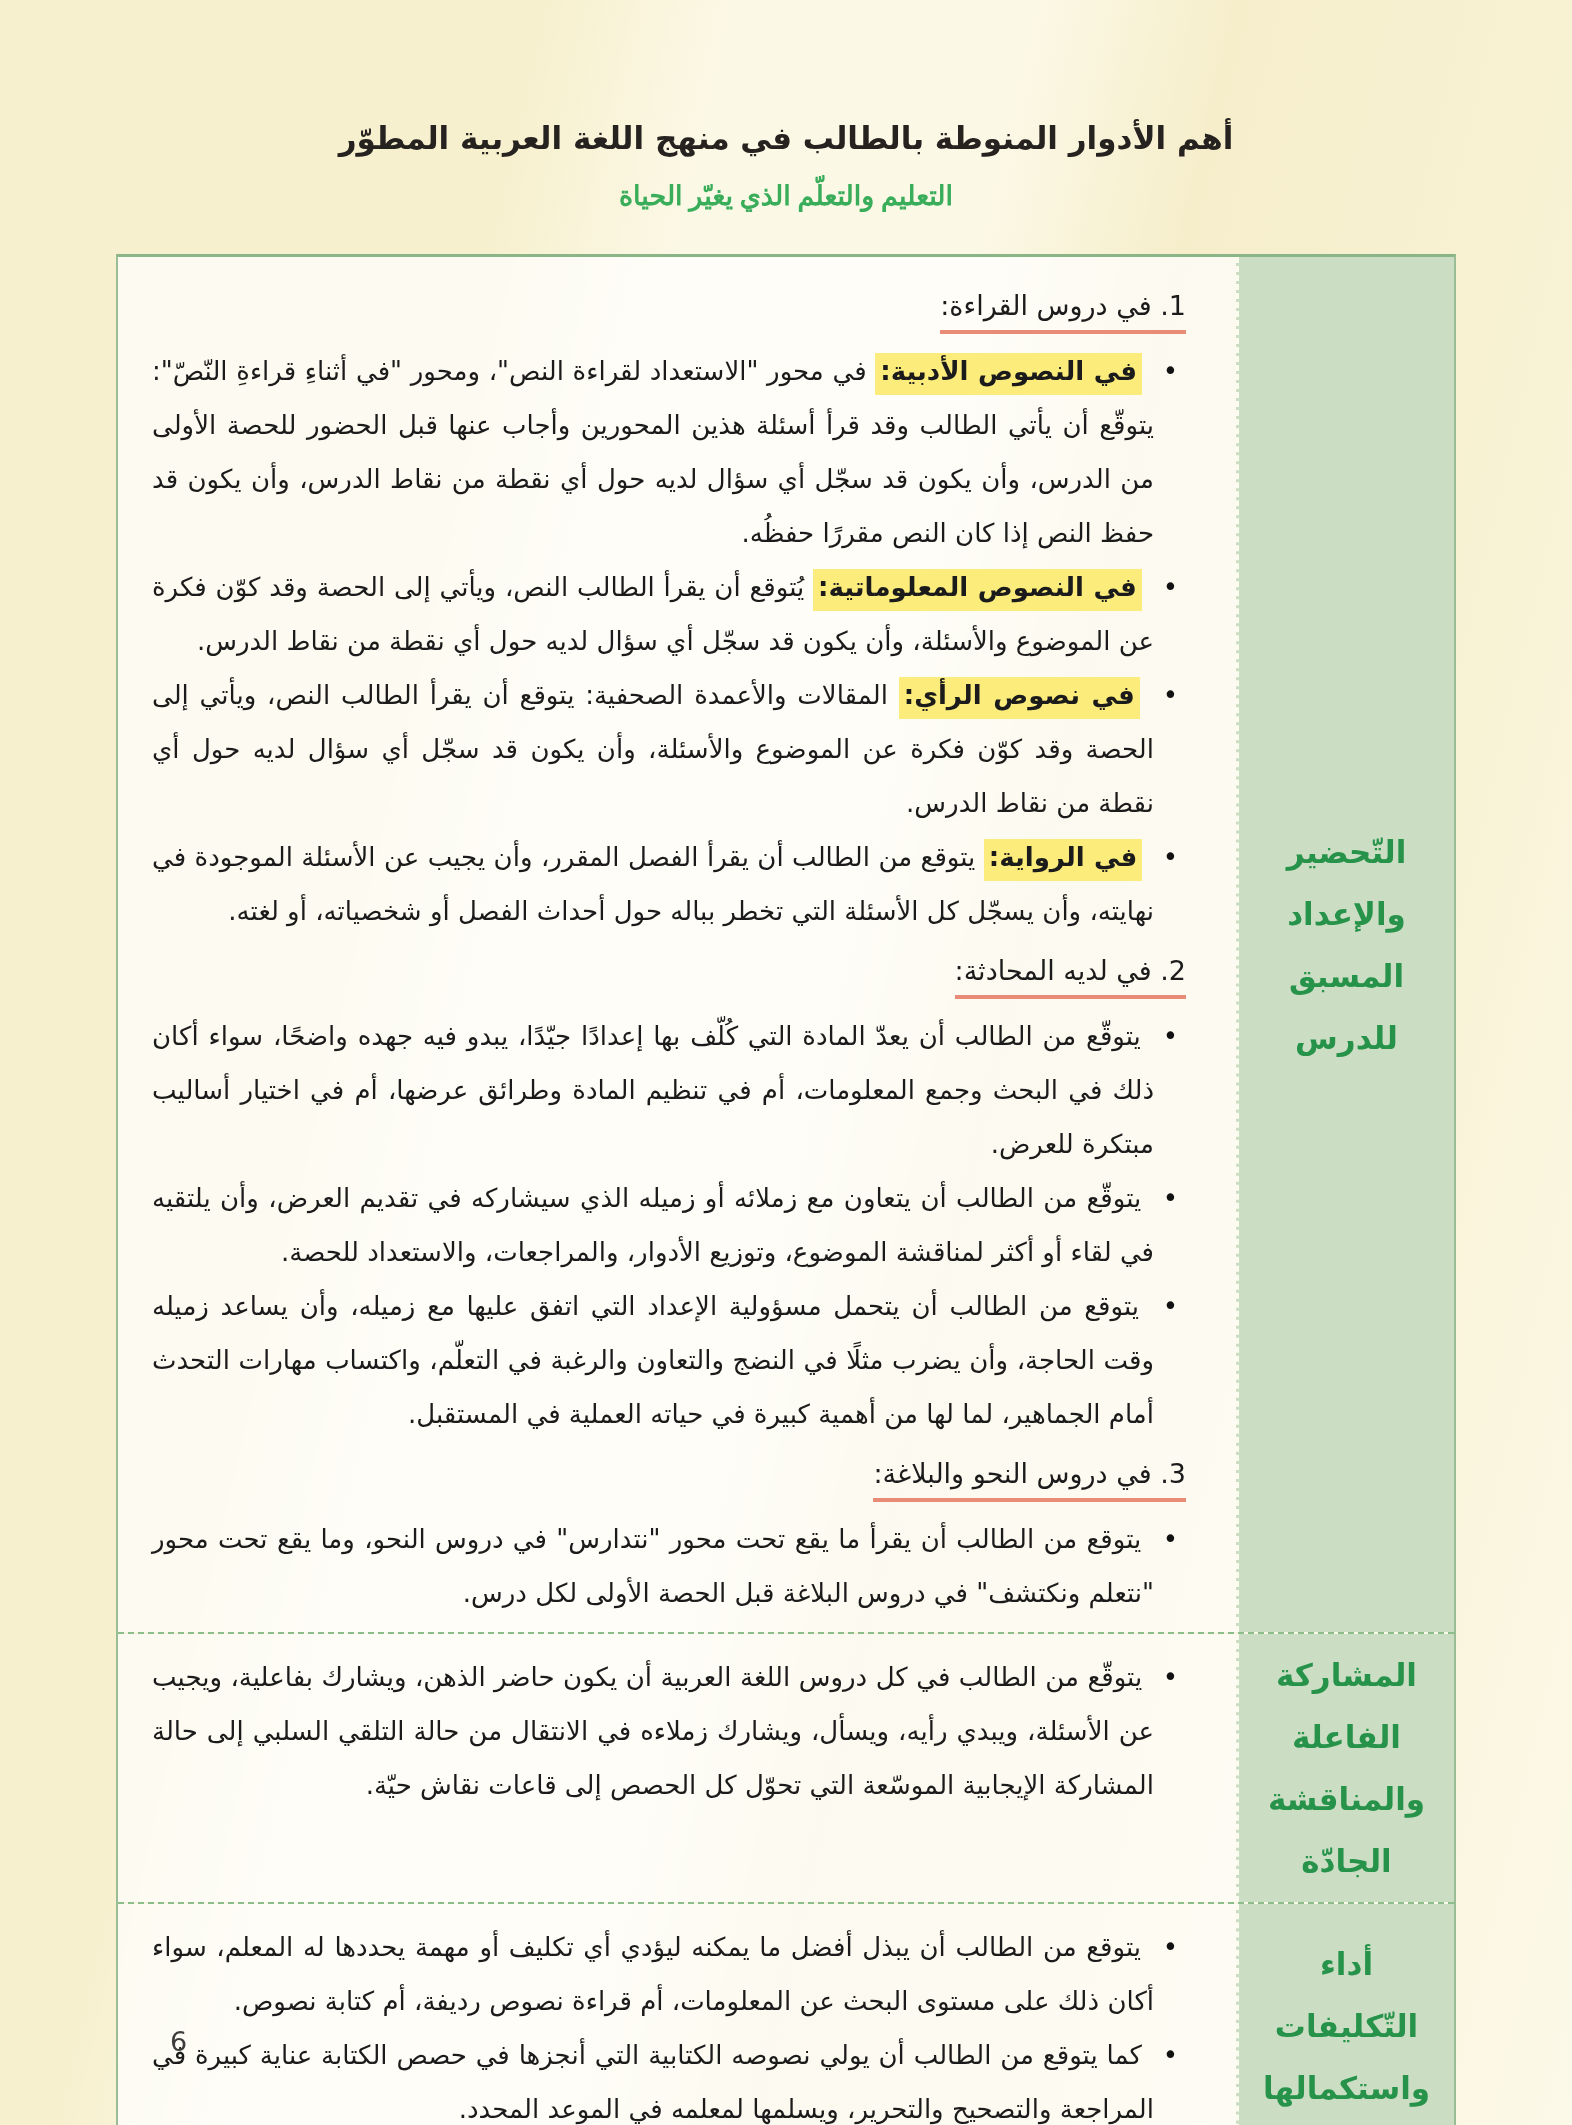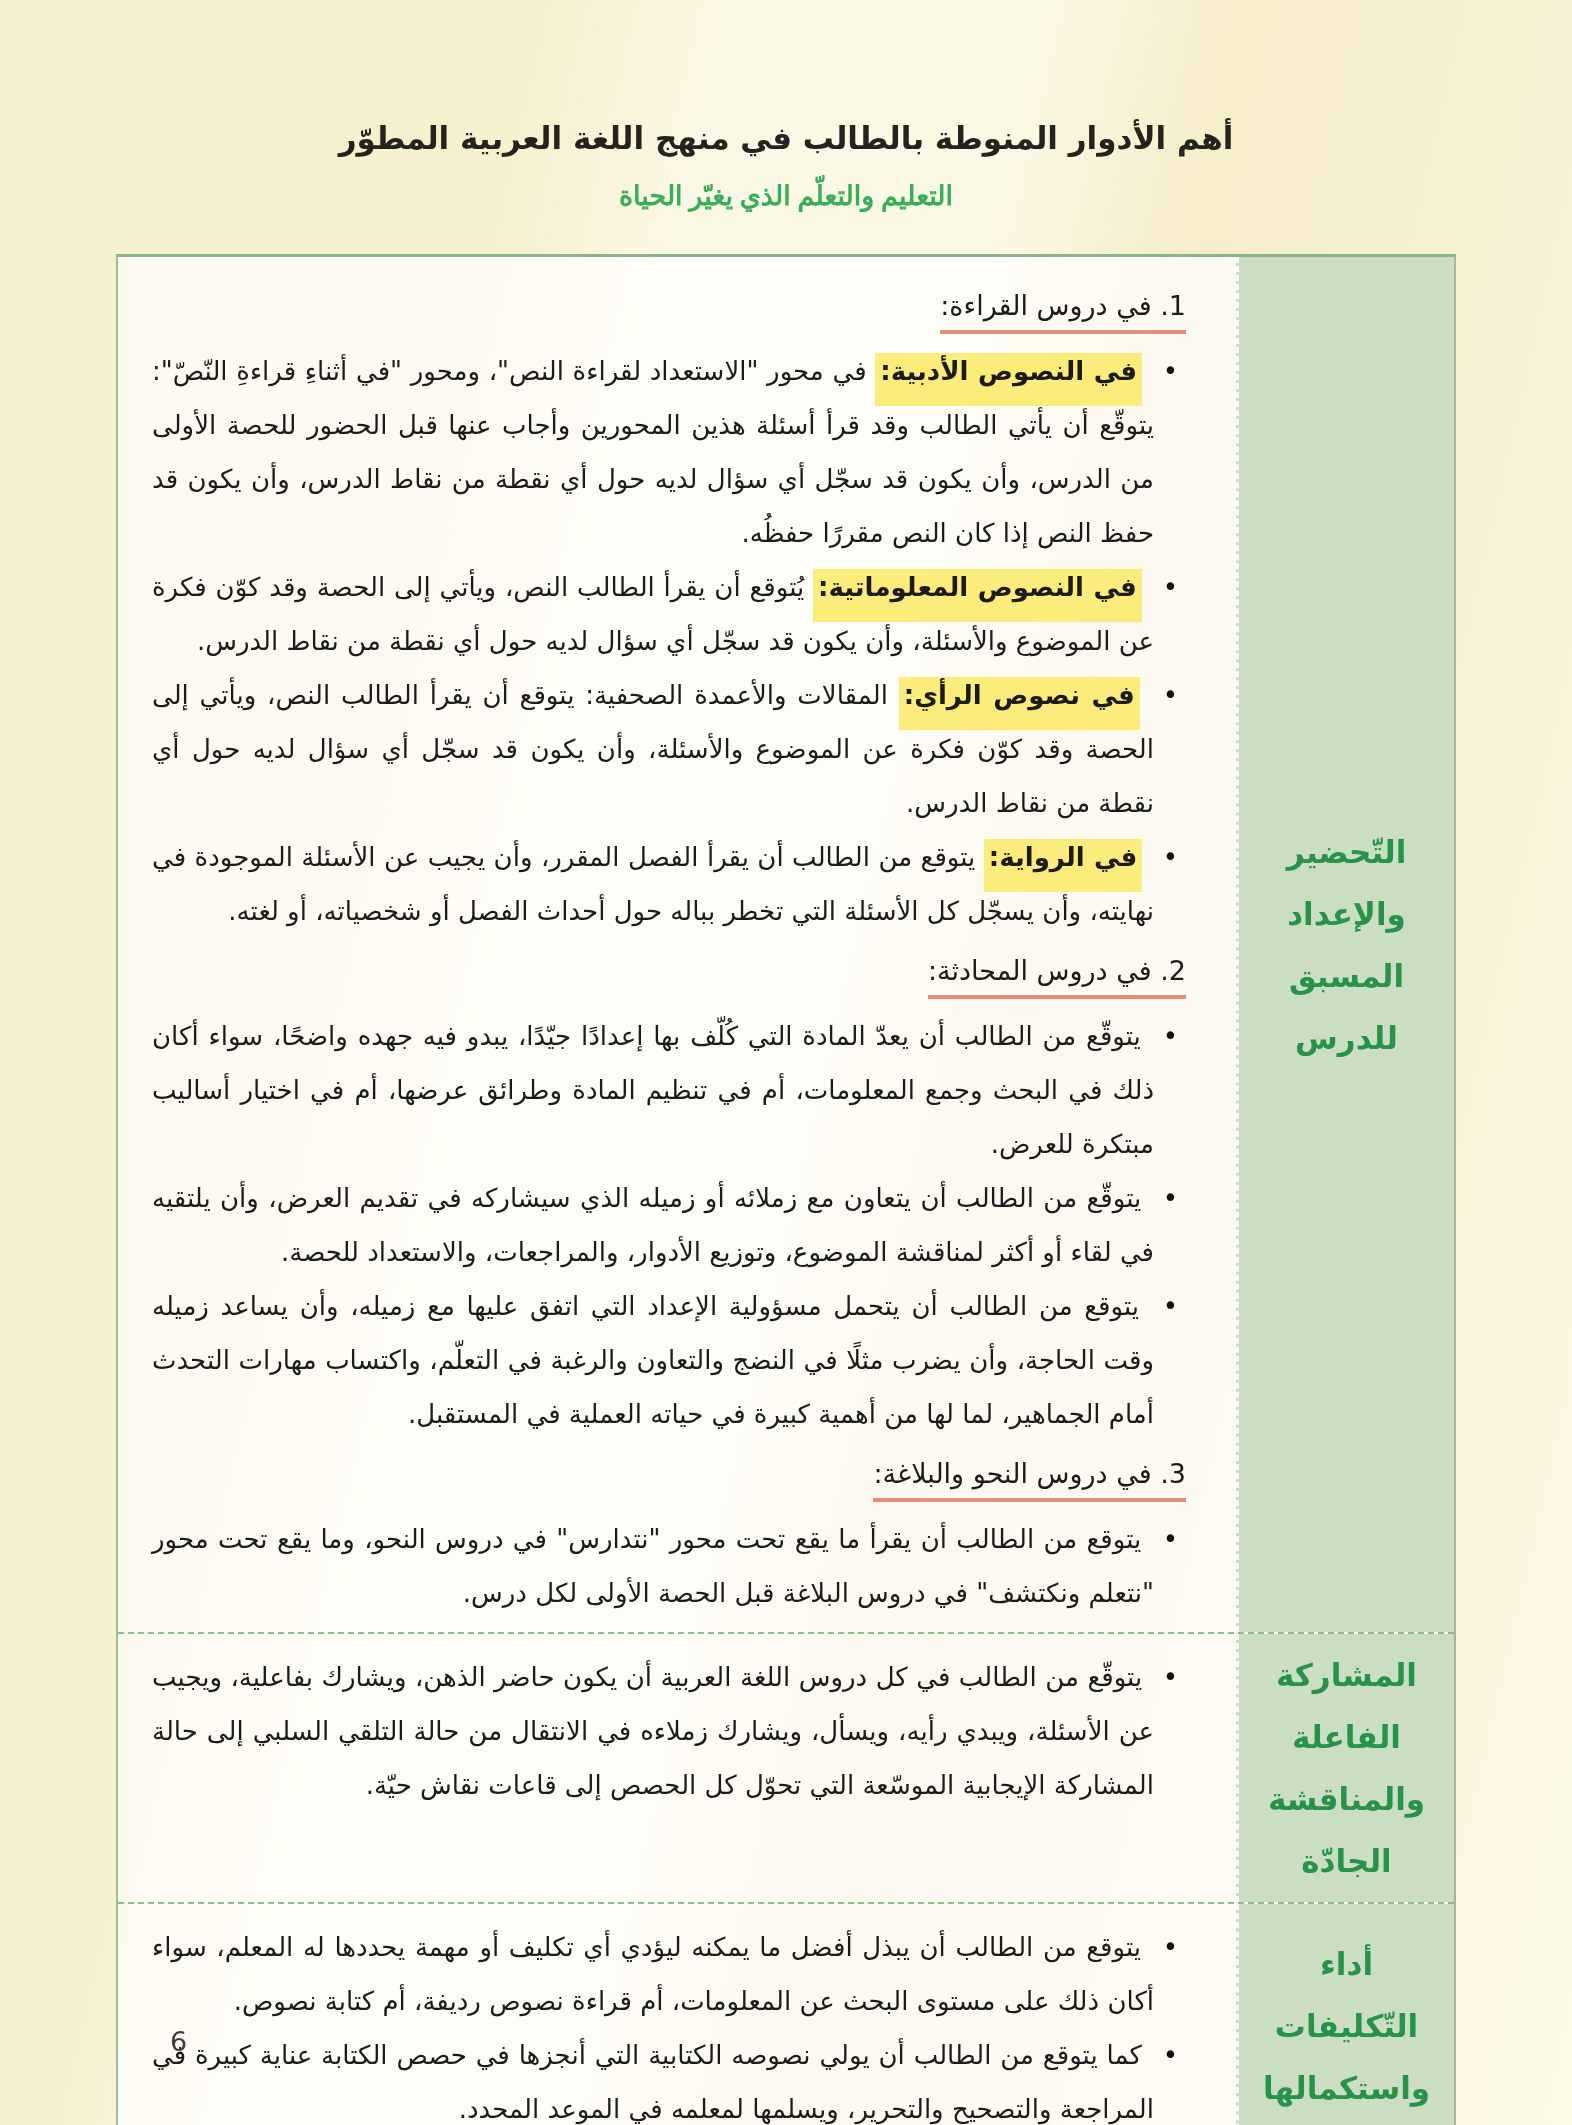--- a/index.html
+++ b/index.html
@@ -88,21 +88,21 @@
   }
   .bullet::before {
     content: "\2022";
     font-size: 26px;
     margin-left: 12px;
     color: #111;
   }
   .hl {
     background: #fbec7c;
     font-weight: bold;
-    padding: 3px 5px 20px 5px;
+    padding: 3px 5px 9px 5px;
   }
   .hl:empty { display: none; }
   .page-number {
     position: absolute;
     top: 2026px;
     left: 170px;
     font-size: 27px;
     color: #3c3c3c;
     direction: ltr;
   }
@@ -146,21 +146,21 @@
           <span class="hl">في نصوص الرأي:</span>
           <span>المقالات والأعمدة الصحفية: يتوقع أن يقرأ الطالب النص، ويأتي إلى الحصة وقد كوّن فكرة عن الموضوع والأسئلة، وأن يكون قد سجّل أي سؤال لديه حول أي نقطة من نقاط الدرس.</span>
         </div>
 
         <div class="bullet">
           <span class="hl">في الرواية:</span>
           <span>يتوقع من الطالب أن يقرأ الفصل المقرر، وأن يجيب عن الأسئلة الموجودة في نهايته، وأن يسجّل كل الأسئلة التي تخطر بباله حول أحداث الفصل أو شخصياته، أو لغته.</span>
         </div>
 
         <div class="heading">
-          <span class="line"><span>2.</span> <span>في دروس المحادثة:</span></span>
+          <span class="line"><span>2.</span> <span>في لديه المحادثة:</span></span>
         </div>
 
         <div class="bullet">
           <span>يتوقّع من الطالب أن يعدّ المادة التي كُلّف بها إعدادًا جيّدًا، يبدو فيه جهده واضحًا، سواء أكان ذلك في البحث وجمع المعلومات، أم في تنظيم المادة وطرائق عرضها، أم في اختيار أساليب مبتكرة للعرض.</span>
         </div>
 
         <div class="bullet">
           <span>يتوقّع من الطالب أن يتعاون مع زملائه أو زميله الذي سيشاركه في تقديم العرض، وأن يلتقيه في لقاء أو أكثر لمناقشة الموضوع، وتوزيع الأدوار، والمراجعات، والاستعداد للحصة.</span>
         </div>
 

